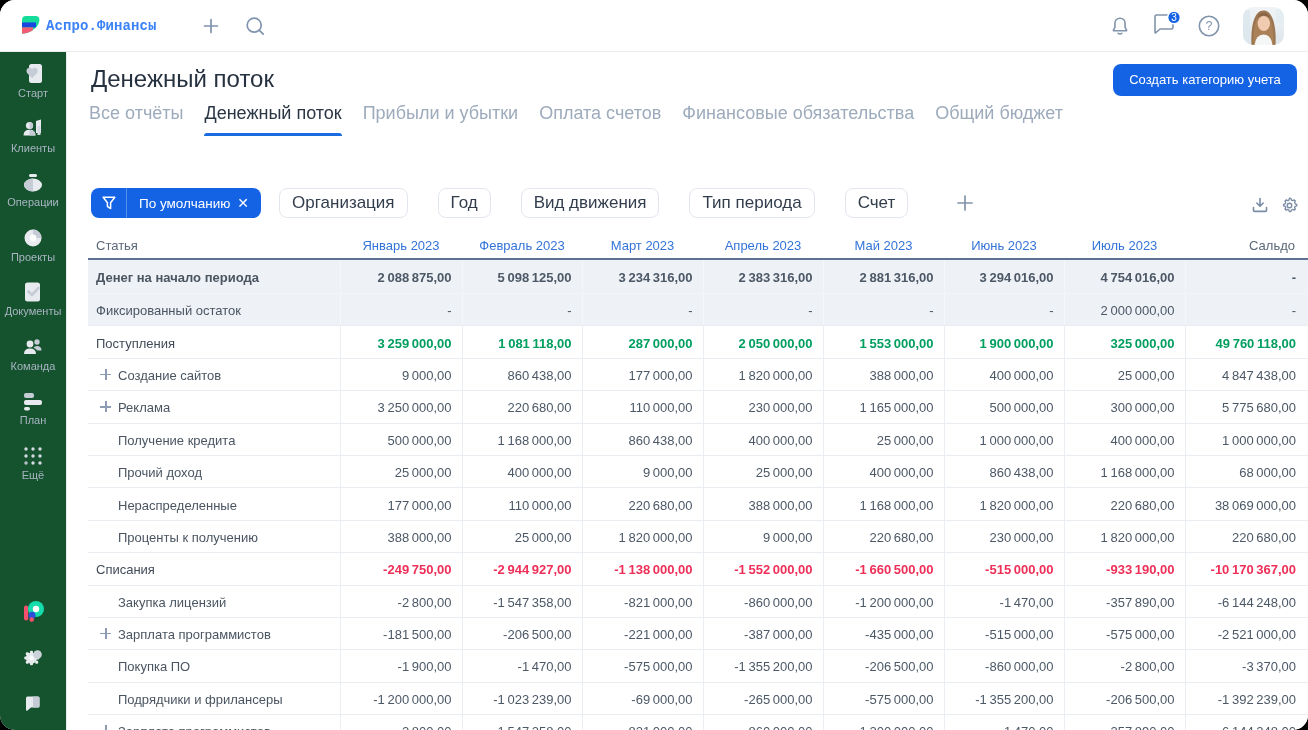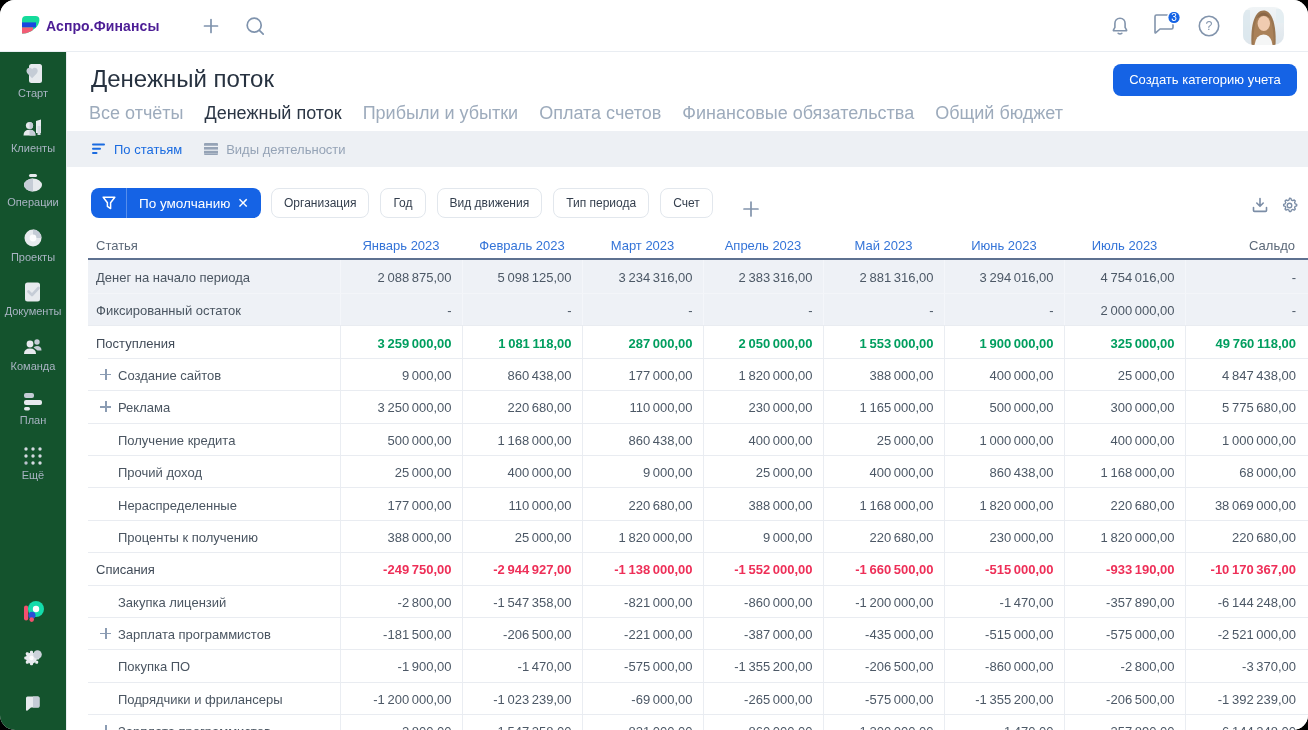--- a/index.html
+++ b/index.html
@@ -3,21 +3,21 @@
 <meta charset="utf-8">
 <title>Аспро.Финансы</title>
 <style>
   * { box-sizing: border-box; margin: 0; padding: 0; }
   html,body { width:1308px; height:730px; background:#000; }
   body { font-family:"Liberation Sans", sans-serif; }
   .app { position:relative; width:1308px; height:730px; background:#fff; border-radius:15px; overflow:hidden; }
   
   .topbar { position:absolute; top:0; left:0; right:0; height:52px; background:#fff; border-bottom:1px solid #e9edf2; z-index:5; }
   .logo-ic { position:absolute; left:22px; top:16px; }
-  .logo-tx { position:absolute; left:46px; top:18px; font-size:14px; font-weight:700; color:#4c1d95; letter-spacing:.1px; }
+  .logo-tx { position:absolute; left:46px; top:18px; font-size:14px; font-weight:700; color:#3b82f6; letter-spacing:.1px;font-family:Liberation Mono, monospace; }
   .plus-ic { position:absolute; left:203px; top:18px; }
   .search-ic { position:absolute; left:245px; top:16px; }
   .bell-ic { position:absolute; left:1110px; top:16px; }
   .chat-ic { position:absolute; left:1152px; top:12px; }
   .help-ic { position:absolute; left:1198px; top:15px; }
   .avatar { position:absolute; left:1243px; top:7px; width:41px; height:38px; border-radius:10px; overflow:hidden; }
   
   .sidebar { position:absolute; top:52px; left:0; bottom:0; width:67px; background:#14532d; border-right:1px solid #eaedf1; }
   .nav-item { position:absolute; left:0; width:66px; text-align:center; }
   .nav-item svg { display:block; margin:0 auto; }
@@ -28,41 +28,41 @@
   .create-btn { position:absolute; left:1046px; top:12px; width:184px; height:32px; background:#1563e5; color:#fff; font-size:13px; border-radius:8px; text-align:center; line-height:32px; font-weight:400; }
   .tabs { position:absolute; left:22px; top:51px; display:flex; }
   .tab { font-size:18px; color:#9dabbc; margin-right:21px; position:relative; padding-bottom:12px; }
   .tab.act { color:#2b3645; }
   .tab.act::after { content:""; position:absolute; left:0; right:0; bottom:0; height:3px; border-radius:3px 3px 0 0; background:#1a6be0; }
   .band { position:absolute; left:0; right:0; top:79px; height:36px; background:#edf0f4; display:flex; align-items:center; }
   .band .bi { display:flex; align-items:center; font-size:13px; }
   .band .bi svg { margin-right:8px; }
   .bi1 { margin-left:25px; color:#1a6be0; }
   .bi2 { margin-left:22px; color:#95a3b6; }
-  .filters { position:absolute; left:24px; top:136px; height:30px; display:flex; align-items:flex-end; }
+  .filters { position:absolute; left:24px; top:136px; height:30px; display:flex; align-items:center;gap:8px; }
   .fbtn { height:30px; border-radius:8px; background:#1563e5; color:#fff; display:flex; align-items:center; margin-right:10px; }
   .fbtn .seg1 { width:35px; display:flex; justify-content:center; }
   .fbtn .div { width:1px; height:30px; background:rgba(255,255,255,.28); }
   .fbtn .seg2 { padding:0 12px; font-size:13.5px; display:flex; align-items:center; }
   .fbtn .x { margin-left:7px; font-size:14px; line-height:1; }
-  .chip { height:30px; border:1px solid #e2e7ed; border-radius:8px; padding:0 12px; font-size:12px; color:#333e4d; display:flex; align-items:center; margin-right:11px; background:#fff; }
+  .chip { height:30px; border:1px solid #e2e7ed; border-radius:8px; padding:0 12px; font-size:17px; color:#333e4d; display:flex; align-items:center; margin-right:22px; background:#fff; }
   .plus2 { margin-left:18px; }
   .dl-ic { position:absolute; left:1185px; top:145px; }
   .gear-ic { position:absolute; left:1214px; top:145px; }
   
   table { position:absolute; left:21px; top:176.5px; width:1220px; border-collapse:collapse; table-layout:fixed; font-size:13px; }
   th { height:30px; font-weight:400; color:#5b6878; text-align:right; padding:4px 10px 0 0; border-bottom:2px solid #5e7190; border-right:2px solid #fff; white-space:nowrap; }
   th.c1 { text-align:left; padding:4px 0 0 8px; }
   th.mon { color:#3474d8; text-align:center; padding-right:0; }
   th.last { padding-right:12px; }
   td { height:32.4px; border-bottom:1px solid #e9ecf1; border-right:1px solid #eaedf2; text-align:right; padding:2px 10px 0 0; color:#4c5866; white-space:nowrap; }
   td.c1 { text-align:left; padding:2px 0 0 8px; color:#4a5561; }
   td.sub { padding-left:30px; position:relative; }
   td.last { padding-right:12px; border-right:none; }
-  tbody tr:first-child td { height:35px; }
+  tbody tr:first-child td { height:35px;font-weight:bold; }
   tr.tint td { background:#eef1f6; border-right-color:#f4f6fa; border-bottom-color:#f3f5f9; }
   tr.tint + tr.tint td, tr:nth-child(2) td { border-bottom-color:#e9ecf1; }
   tr.grp td { font-weight:700; }
   tr.grp td.c1 { font-weight:400; color:#414b58; }
   td.grn { color:#009e5f; }
   td.red { color:#ee2f58; }
   .pl { position:absolute; left:11px; top:9px; width:13px; height:13px; }
   .pl::before, .pl::after { content:""; position:absolute; background:#8b9cb3; }
   .pl::before { left:1px; top:6px; width:11px; height:1.5px; }
   .pl::after { left:6px; top:1px; width:1.5px; height:11px; }
@@ -237,43 +237,20 @@
     <div class="title">Денежный поток</div>
     <div class="create-btn">Создать категорию учета</div>
     <div class="tabs">
       <div class="tab">Все отчёты</div>
       <div class="tab act">Денежный поток</div>
       <div class="tab">Прибыли и убытки</div>
       <div class="tab">Оплата счетов</div>
       <div class="tab">Финансовые обязательства</div>
       <div class="tab">Общий бюджет</div>
     </div>
-    <div class="band">
-      <div class="bi bi1">
-        <svg width="14" height="12" viewBox="0 0 14 12">
-            <g fill="#1a6be0">
-              <rect x="0" y="0.5" width="13" height="2" rx="1"></rect>
-              <rect x="0" y="4.8" width="9" height="2" rx="1"></rect>
-              <rect x="0" y="9.1" width="5.5" height="2" rx="1"></rect>
-            </g>
-          </svg>
-        По статьям
-      </div>
-      <div class="bi bi2">
-        <svg width="14" height="13" viewBox="0 0 14 13">
-            <g fill="#95a3b6">
-              <path d="M1,0 h12 q1,0 1,1 v1.8 h-14 v-1.8 q0,-1 1,-1 Z"></path>
-              <rect x="0" y="4" width="14" height="2.6"></rect>
-              <rect x="0" y="7.8" width="14" height="2.6"></rect>
-              <path d="M0,11.6 h14 v0.4 q0,1 -1,1 h-12 q-1,0 -1,-1 Z" transform="translate(0,-1)"></path>
-            </g>
-          </svg>
-        Виды деятельности
-      </div>
-    </div>
     <div class="filters">
       <div class="fbtn">
         <div class="seg1">
             <svg width="14" height="14" viewBox="0 0 14 14">
               <path d="M1.2 1.2 H12.8 L8.6 6.8 V12.6 L5.4 10.4 V6.8 Z" stroke="#fff" stroke-width="1.5" fill="none" stroke-linejoin="round"></path>
             </svg>
           </div>
         <div class="div"></div>
         <div class="seg2">По умолчанию<span class="x">✕</span></div>
       </div>

